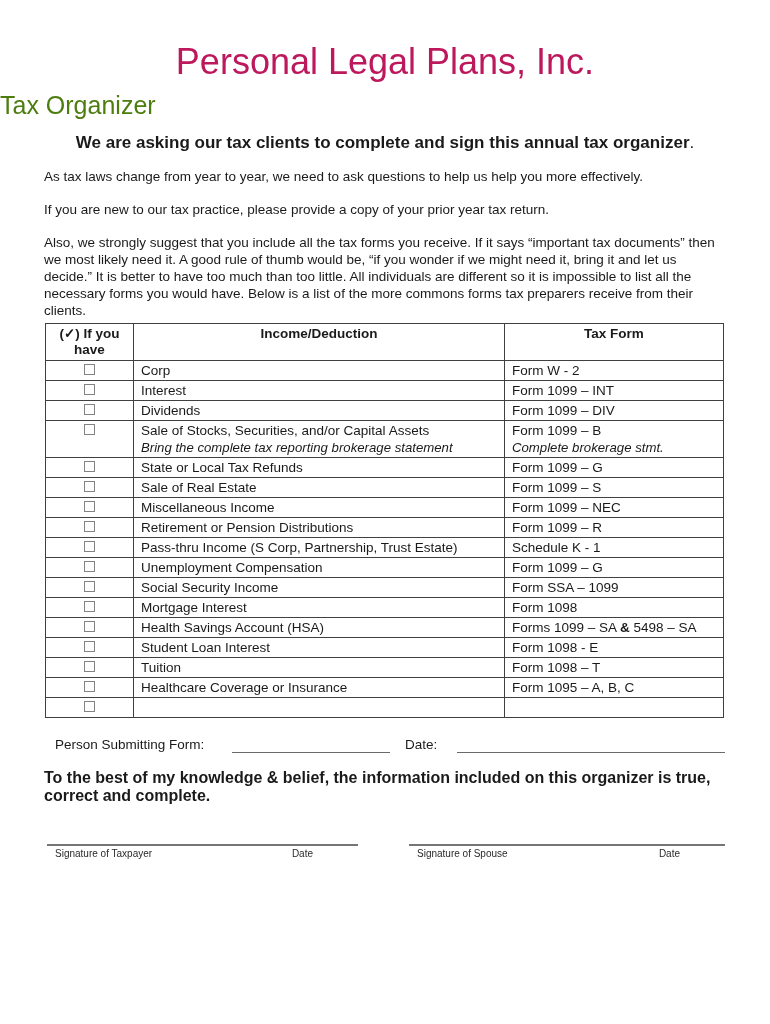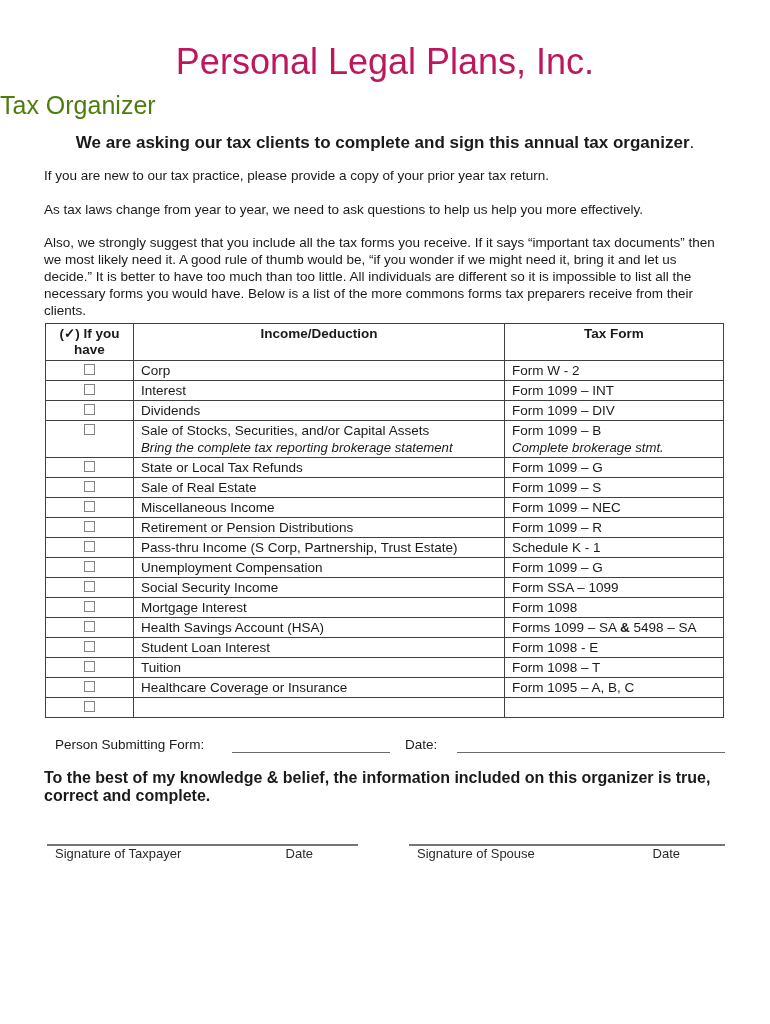--- a/index.html
+++ b/index.html
@@ -115,37 +115,37 @@
   .sig-group.left { width: 311px; }
   .sig-group.right { width: 316px; }
   .sig-line {
     border-top: 2px solid #757575;
     height: 0;
   }
   .sig-labels {
     display: flex;
     justify-content: space-between;
     padding: 2px 45px 0 8px;
-    font-size: 13px;
+    font-size: 10px;
     line-height: 12px;
     color: #2a2a2a;
   }
 </style>
 </head>
 <body>
 
 <div class="page">
 
   <h1 class="doc-title">Personal Legal Plans, Inc.</h1>
   <h2 class="doc-subtitle">Tax Organizer</h2>
 
   <p class="callout"><span class="b">We are asking our tax clients to complete and sign this annual tax organizer</span><span>.</span></p>
 
+  <p class="para first">As tax laws change from year to year, we need to ask questions to help us help you more effectively.</p>
   <p class="para">If you are new to our tax practice, please provide a copy of your prior year tax return.</p>
-  <p class="para first">As tax laws change from year to year, we need to ask questions to help us help you more effectively.</p>
   <p class="para">Also, we strongly suggest that you include all the tax forms you receive. If it says “important tax documents” then we most likely need it. A good rule of thumb would be, “if you wonder if we might need it, bring it and let us decide.” It is better to have too much than too little. All individuals are different so it is impossible to list all the necessary forms you would have. Below is a list of the more commons forms tax preparers receive from their clients.</p>
 
   <table class="tax-table">
     <colgroup>
       <col class="col-check">
       <col class="col-income">
       <col class="col-form">
     </colgroup>
     <thead>
       <tr>

